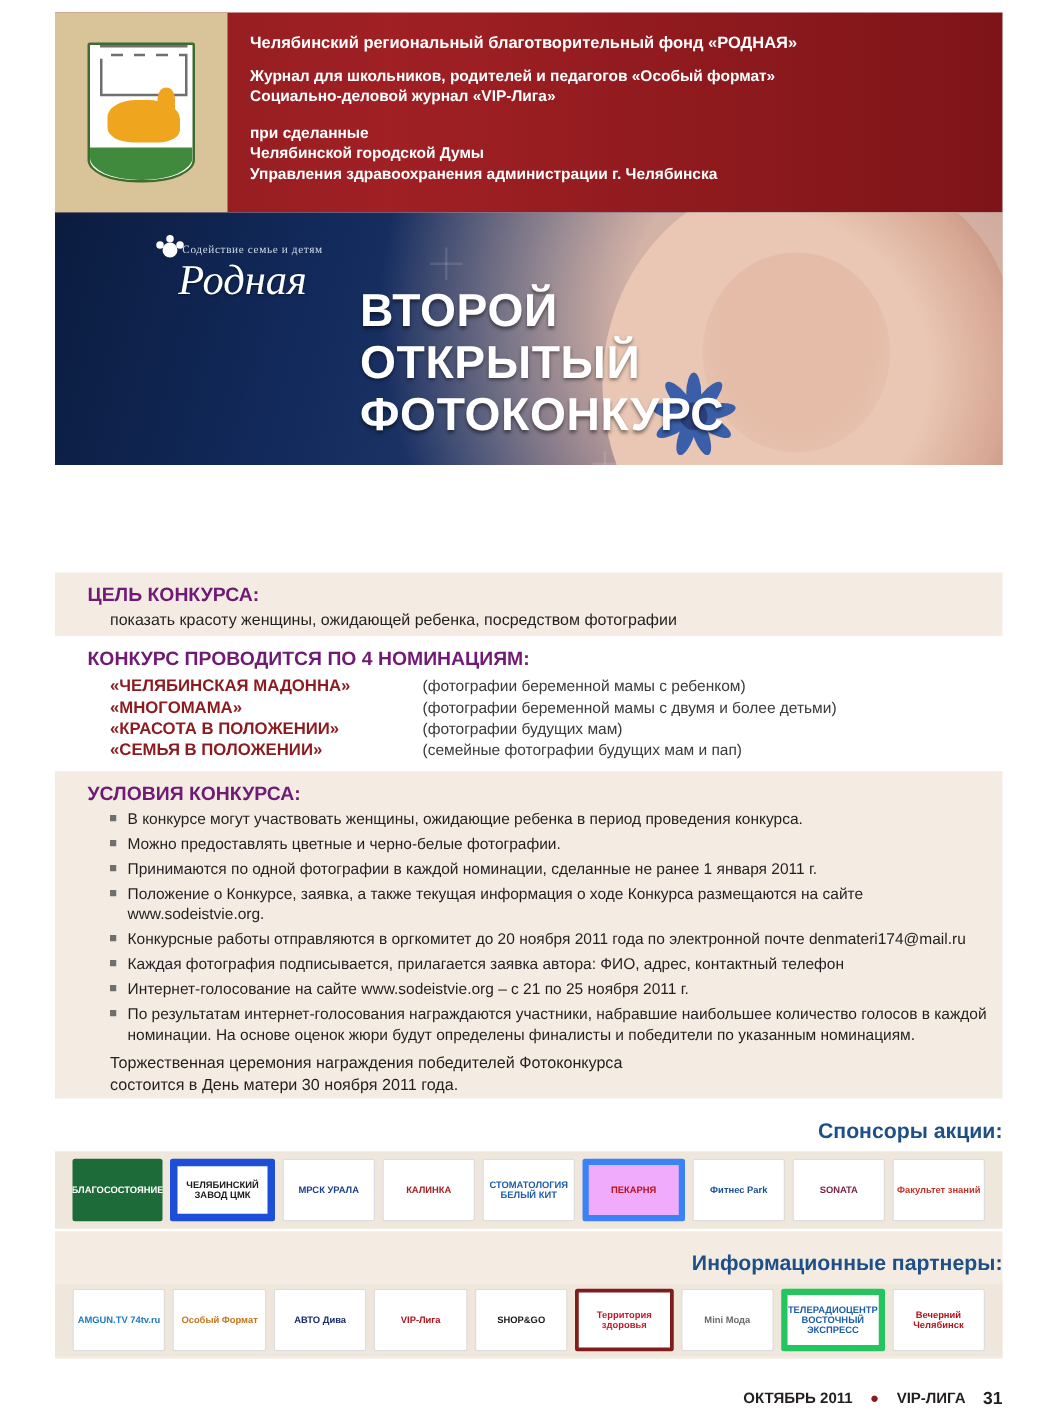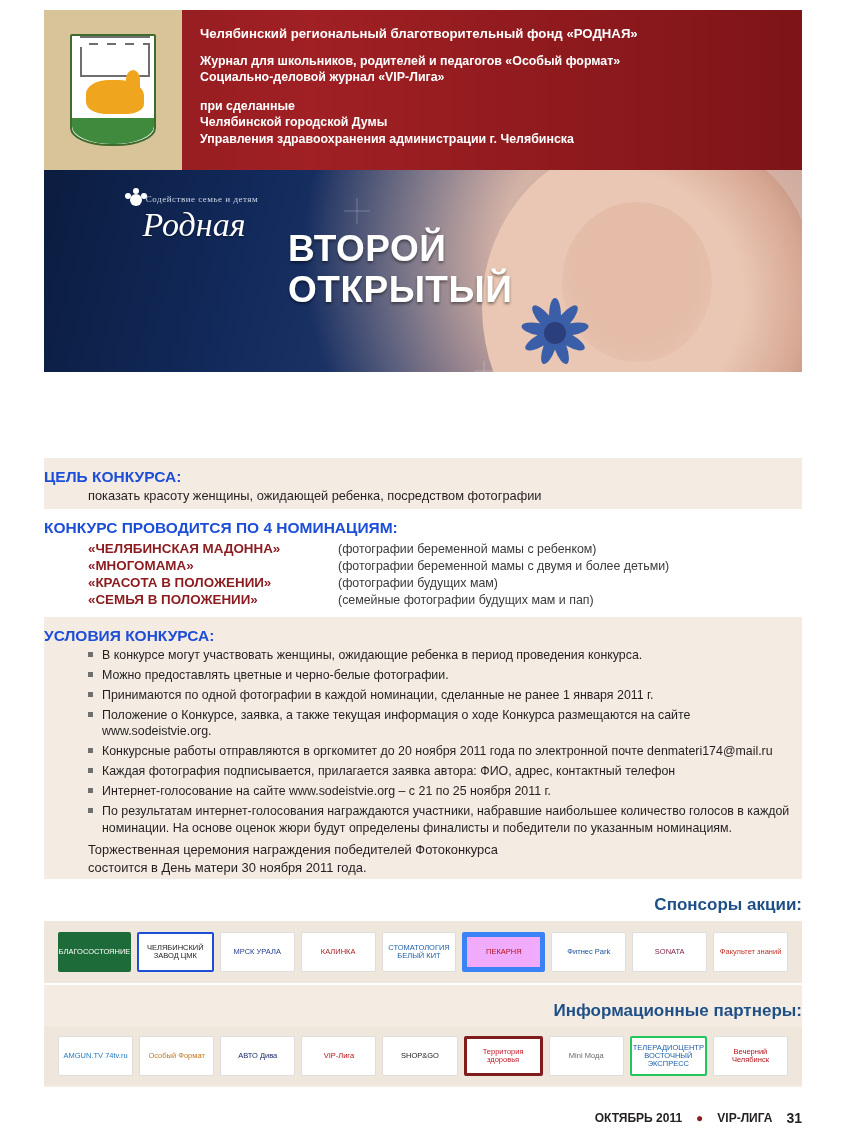--- a/index.html
+++ b/index.html
@@ -113,21 +113,21 @@
     letter-spacing:1px;
   }
 
   
   .body-wrap { position:absolute; left:44px; top:458px; width:758px; }
   .sect { padding:6px 0 2px 0; }
   .band-a { background:#f4ece3; }
   .band-b { background:#ffffff; }
   .band-c { background:#f4ece3; }
   .h-blue {
-    color:#1d4ed8; font-size:15.5px; font-weight:bold; margin:4px 0 2px;
+    color:#701a75; font-size:15.5px; font-weight:bold; padding-left:26px; margin:4px 0 2px;
   }
   .sub {
     font-size:12.8px; padding-left:44px; color:#231f20; margin-bottom:4px;
   }
   .noms { padding:2px 0 6px 44px; }
   .nom-row { display:flex; align-items:baseline; margin-bottom:2px; }
   .nom-name { color:#8c1b1f; font-weight:bold; font-size:13.4px; width:250px; }
   .nom-desc { color:#3a3a3a; font-size:12.4px; }
 
   ul.cond { list-style:none; margin:2px 0 0; padding:0 0 0 44px; }
@@ -141,22 +141,22 @@
   .sponsors-title, .partners-title {
     color:#1f4f87; font-size:17px; font-weight:bold; padding-left:38px; margin:10px 0 6px;text-align:right;
   }
   .logo-strip {
     display:flex; align-items:center; justify-content:space-between;
     padding:6px 14px; gap:6px;
   }
   .logo-strip.sponsors { background:#f0e7dc; height:62px; }
   .logo-strip.partners { background:#f0e7dc; height:58px; }
   .lg {
-    height:40px; flex:1; display:flex; align-items:center; justify-content:center;
-    font-size:7.5px; font-weight:normal; text-align:center; line-height:1.05;
+    height:50px; flex:1; display:flex; align-items:center; justify-content:center;
+    font-size:7.5px; font-weight:bold; text-align:center; line-height:1.05;
     border-radius:2px; color:#fff; padding:2px;
     overflow:hidden;
   }
 
   
   .footer {
     position:absolute; left:44px; bottom:16px; width:758px;
     display:flex; justify-content:flex-end; align-items:center; gap:14px;
     font-size:12px; font-weight:bold; color:#231f20;
   }
@@ -213,20 +213,21 @@
     <div class="logo-rodnaya">
       <div class="tag">
         <span class="logo-flower"></span><span>Содействие семье и детям</span>
       </div>
       <div class="word">Родная</div>
     </div>
 
     <div class="banner-title">
       <div>ВТОРОЙ</div>
       <div>ОТКРЫТЫЙ</div>
+      <div>ФОТОКОНКУРС</div>
     </div>
     <div class="banner-script">«В ожидании чуда»</div>
   </div>
 
   <div class="body-wrap">
 
     <div class="sect band-a">
       <div class="h-blue">ЦЕЛЬ КОНКУРСА:</div>
       <div class="sub">показать красоту женщины, ожидающей ребенка, посредством фотографии</div>
     </div>
@@ -272,21 +273,21 @@
         <div>состоится в День матери 30 ноября 2011 года.</div>
       </div>
     </div>
 
     <div class="sect band-b">
       <div class="sponsors-title">Спонсоры акции:</div>
       <div class="logo-strip sponsors">
         <div class="lg" style="background:#1e6b3a;color:#fff">
           <span>БЛАГОСОСТОЯНИЕ</span>
         </div>
-        <div class="lg" style="background:#fff;color:#1a1a1a;border:2px solid #1d4ed8">
+        <div class="lg" style="background:#fff;color:#1a1a1a;border:6px solid #1d4ed8">
           <span>ЧЕЛЯБИНСКИЙ ЗАВОД ЦМК</span>
         </div>
         <div class="lg" style="background:#fff;color:#1f3f8c;border:1px solid #ddd">
           <span>МРСК УРАЛА</span>
         </div>
         <div class="lg" style="background:#fff;color:#a81f23;border:1px solid #ddd">
           <span>КАЛИНКА</span>
         </div>
         <div class="lg" style="background:#fff;color:#1f5fa8;border:1px solid #ddd">
           <span>СТОМАТОЛОГИЯ БЕЛЫЙ КИТ</span>
@@ -323,21 +324,21 @@
         </div>
         <div class="lg" style="background:#fff;color:#1a1a1a;border:1px solid #ddd">
           <span>SHOP&amp;GO</span>
         </div>
         <div class="lg" style="background:#fff;color:#c2182b;border:3px solid #7f1d1d">
           <span>Территория здоровья</span>
         </div>
         <div class="lg" style="background:#fff;color:#6b6b6b;border:1px solid #ddd">
           <span>Mini Мода</span>
         </div>
-        <div class="lg" style="background:#fff;color:#1f5fa8;border:2px solid #22c55e">
+        <div class="lg" style="background:#fff;color:#1f5fa8;border:5px solid #22c55e">
           <span>ТЕЛЕРАДИОЦЕНТР ВОСТОЧНЫЙ ЭКСПРЕСС</span>
         </div>
         <div class="lg" style="background:#fff;color:#b5121b;border:1px solid #ddd">
           <span>Вечерний Челябинск</span>
         </div>
       </div>
     </div>
 
   </div>
 

